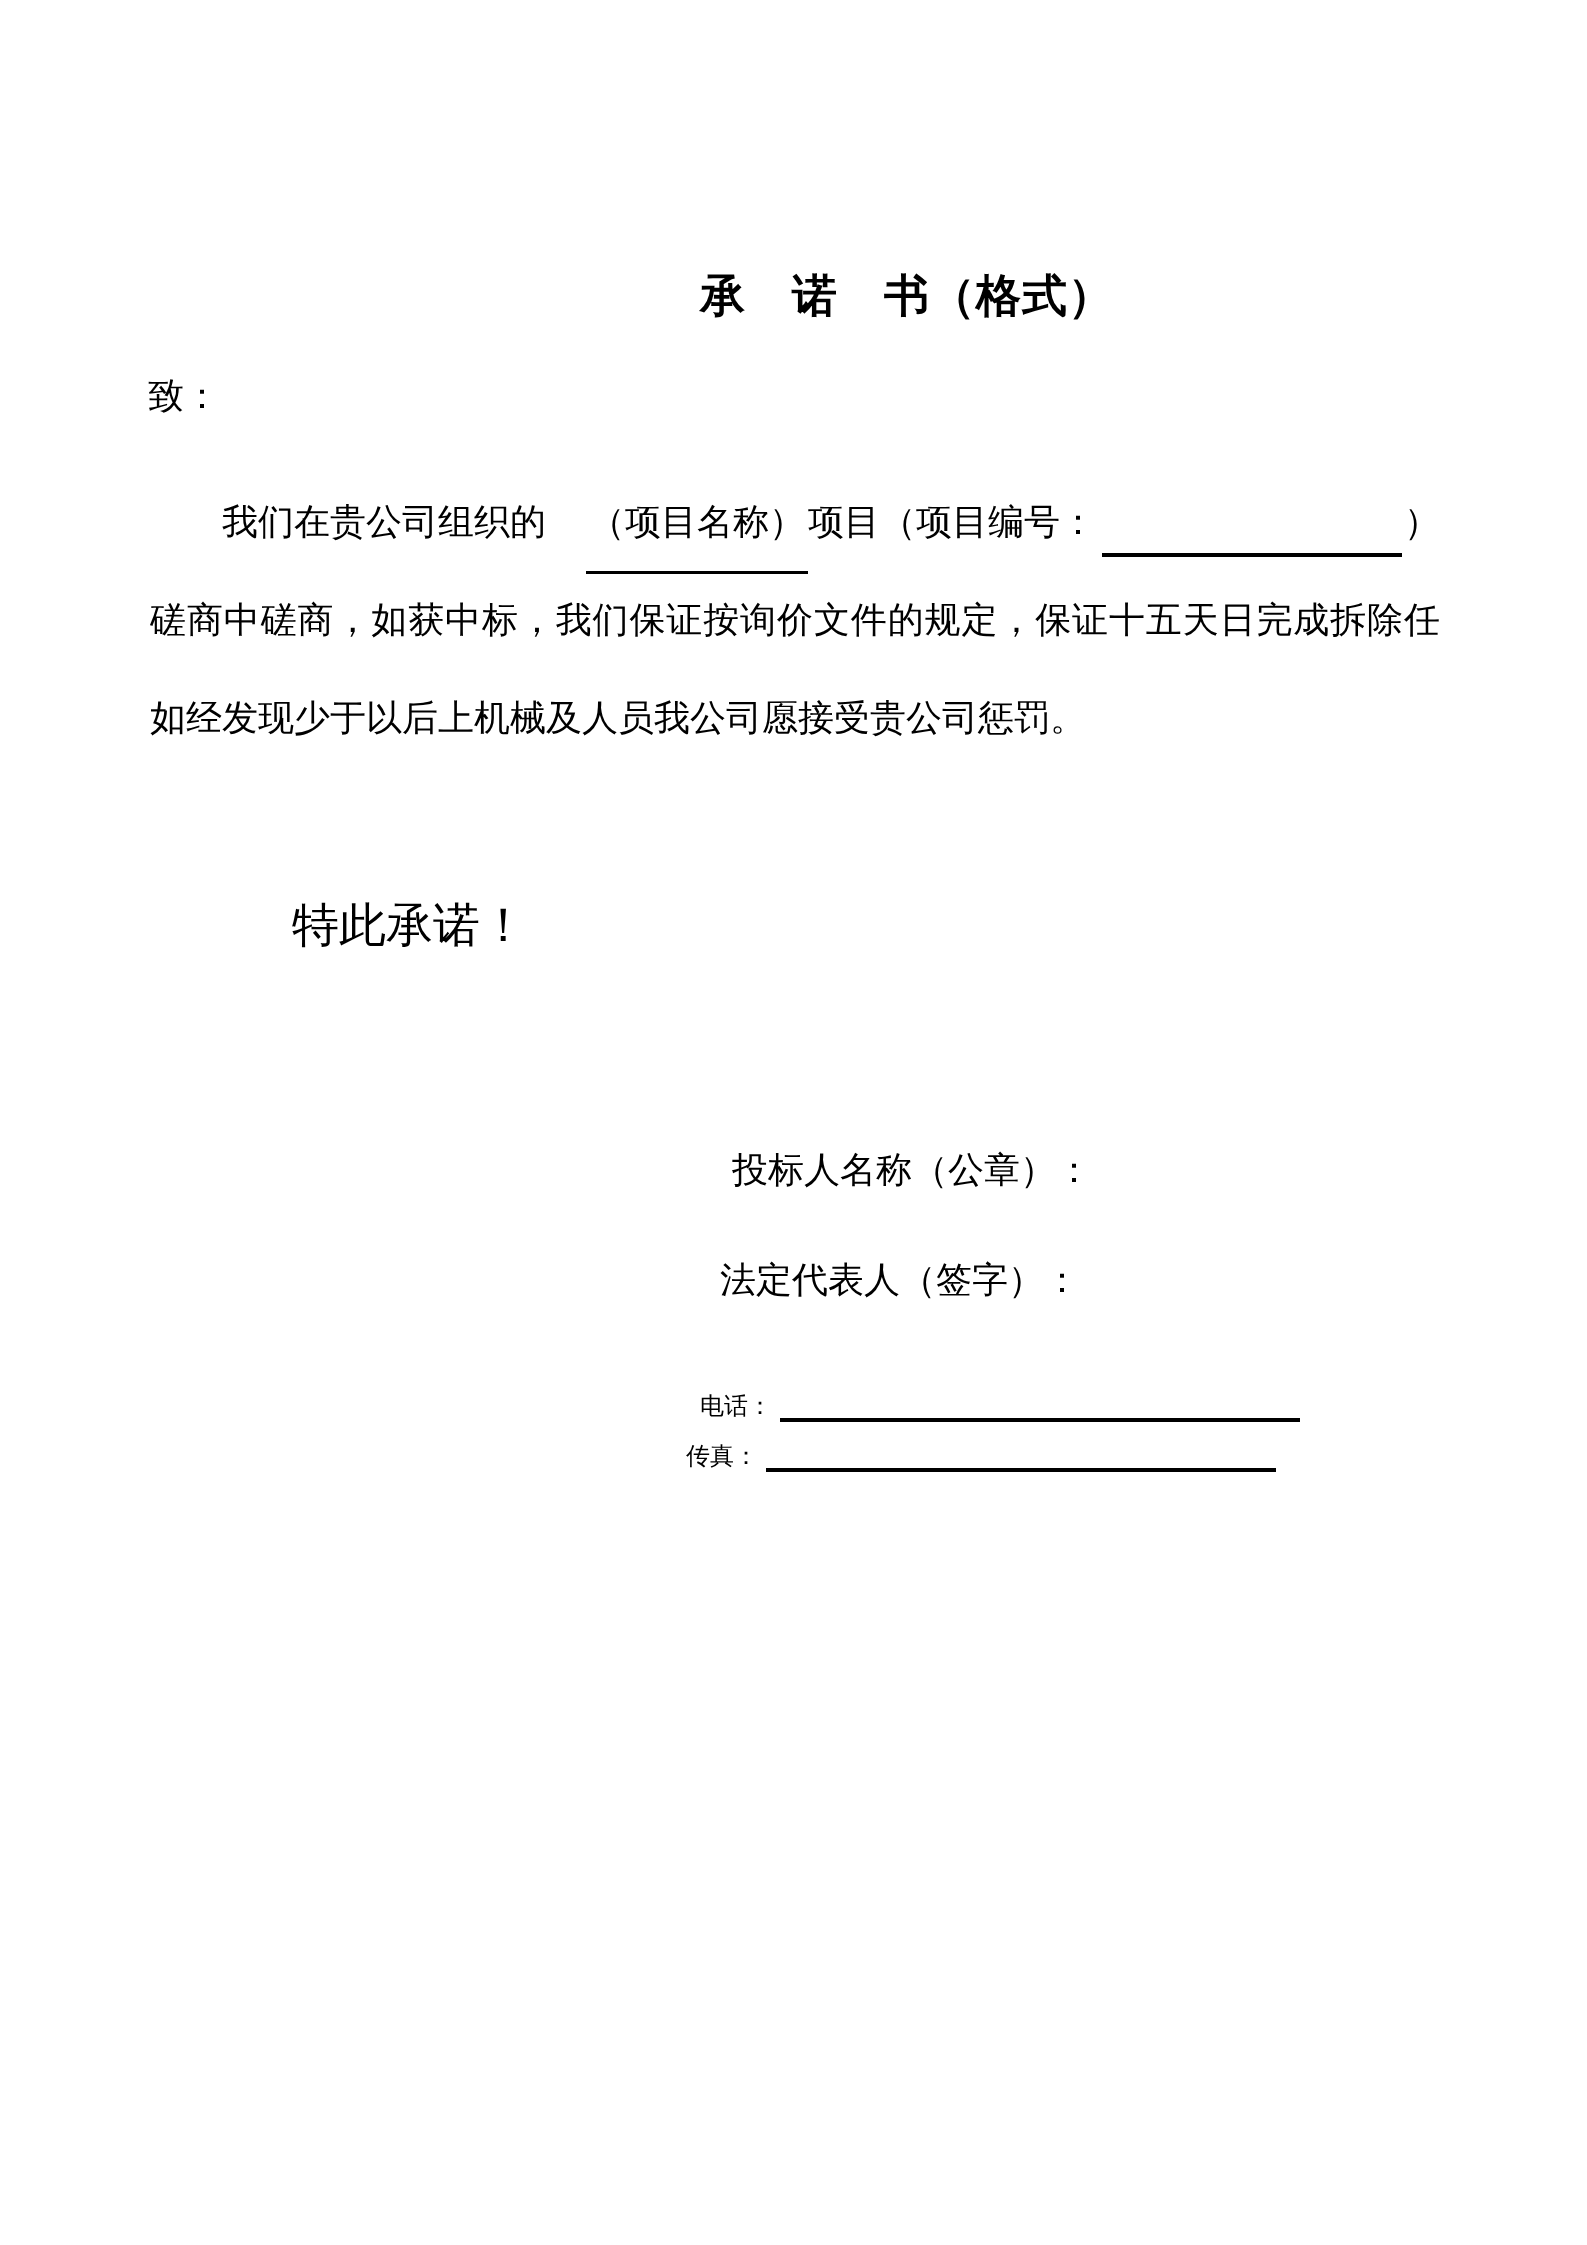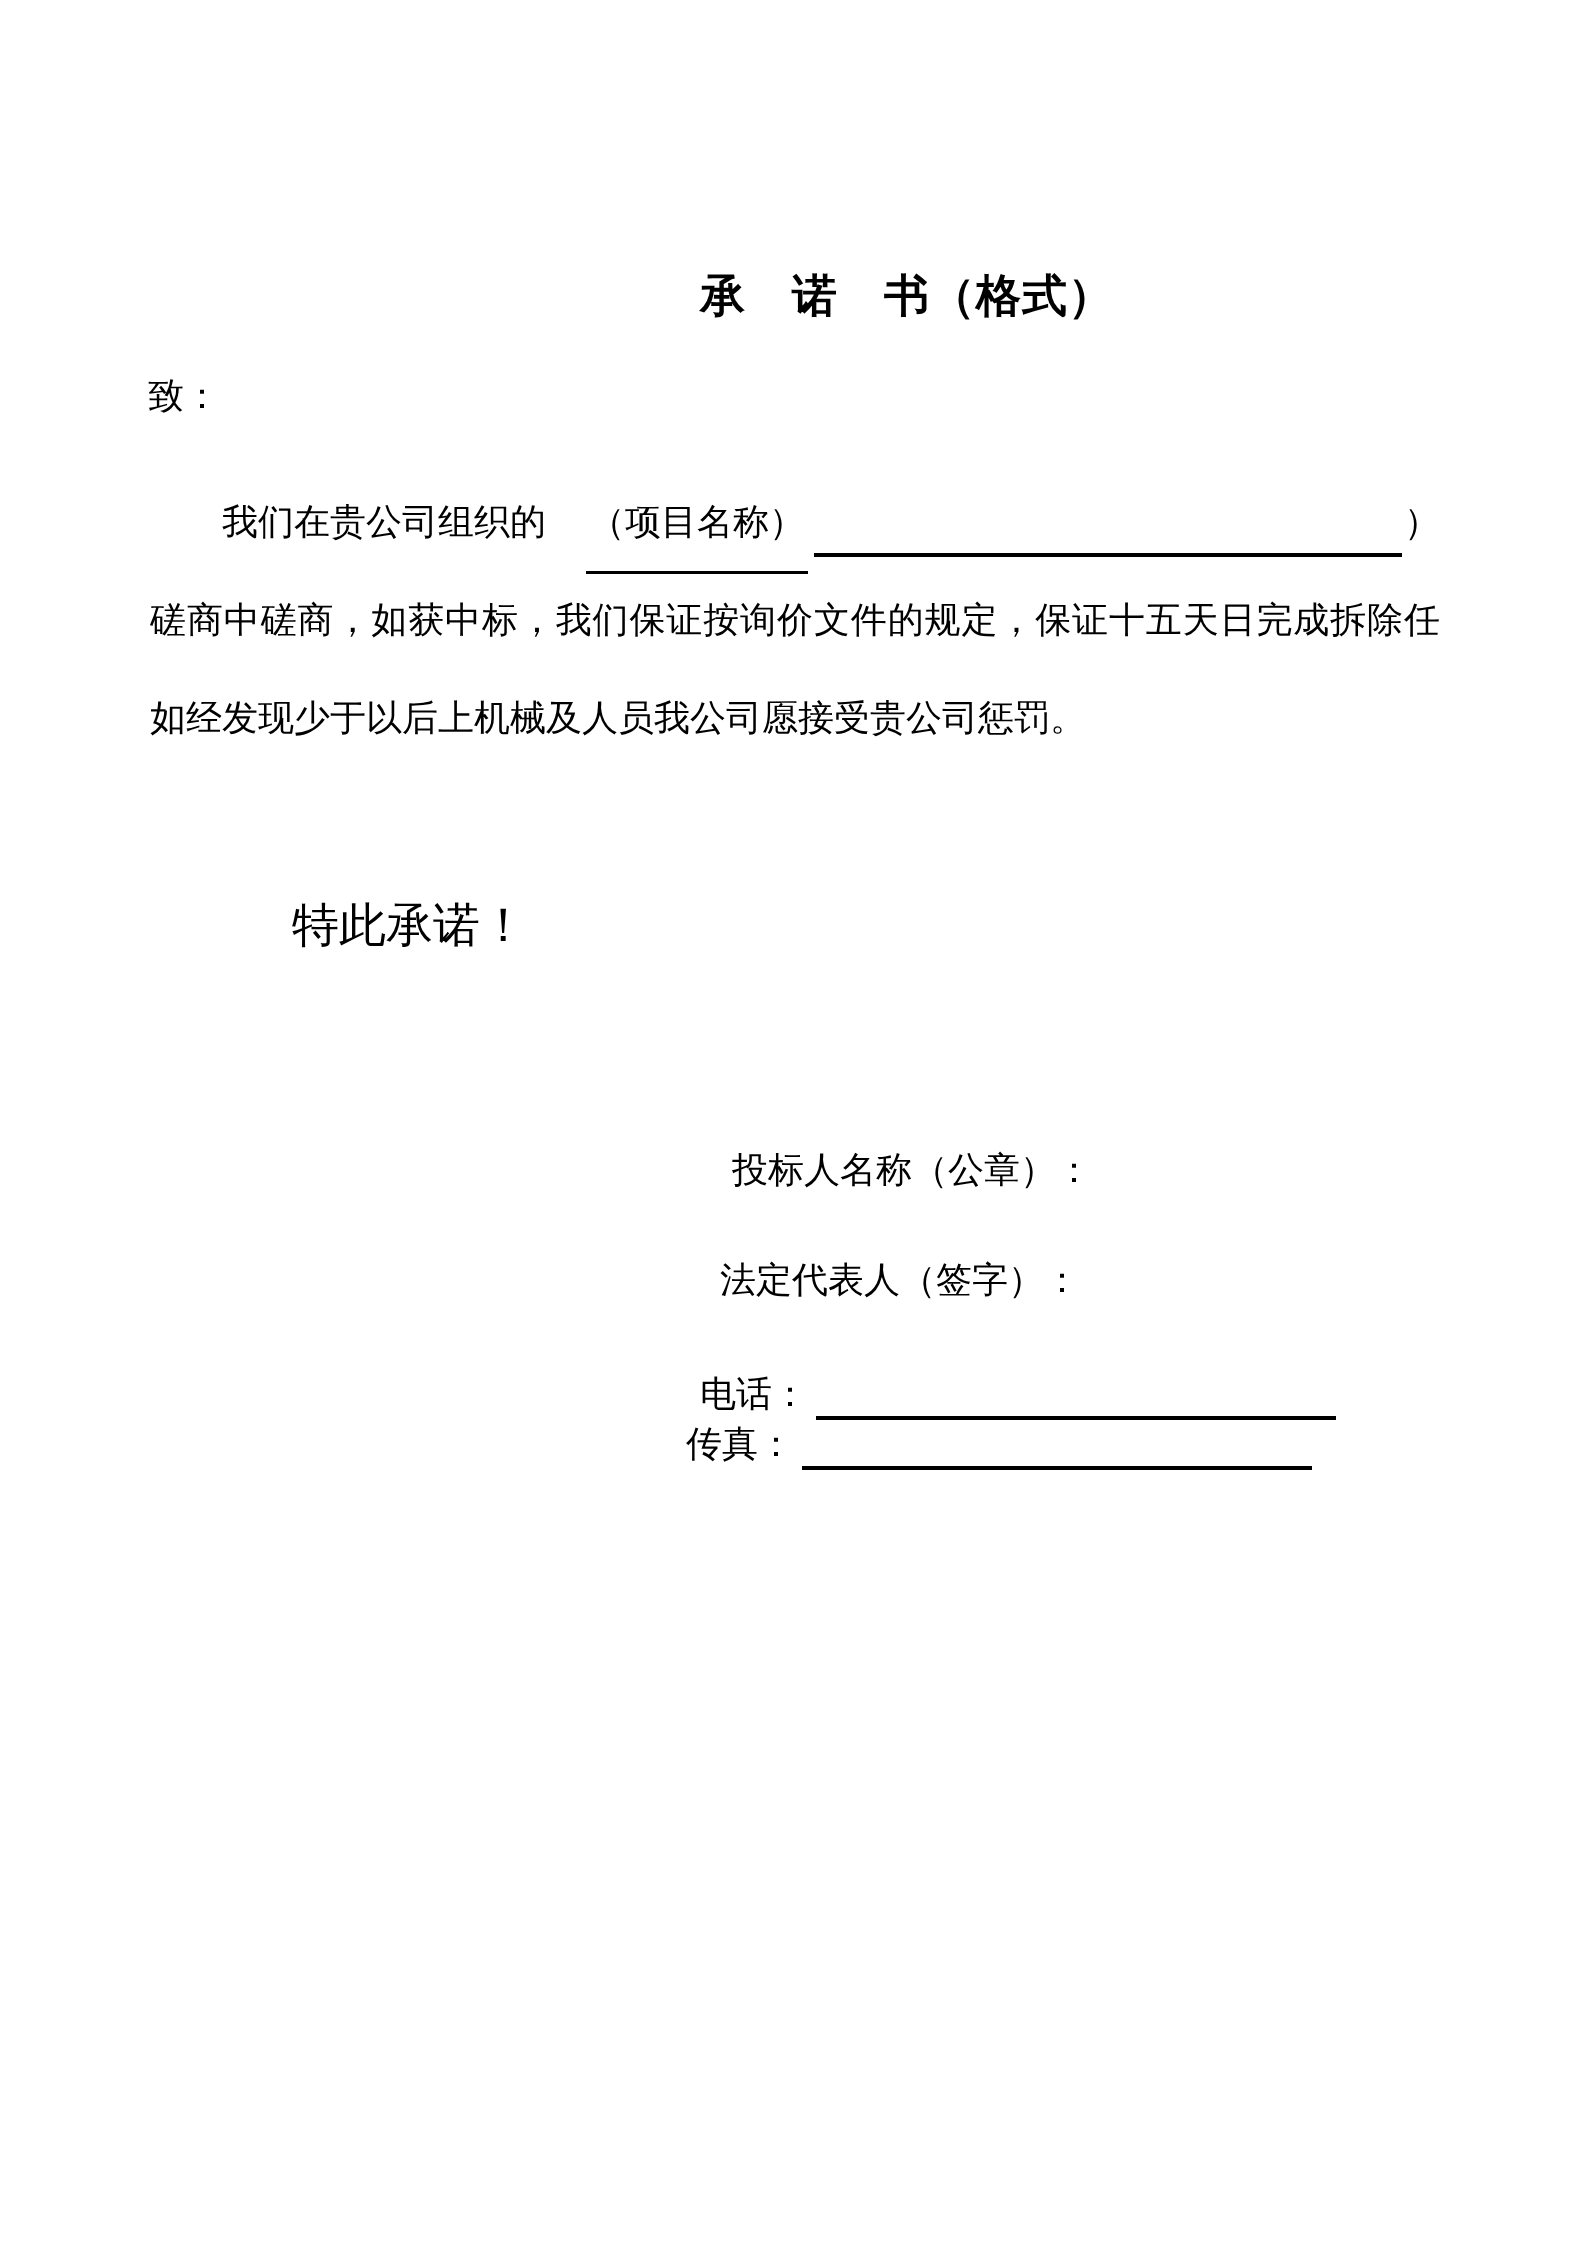--- a/index.html
+++ b/index.html
@@ -78,22 +78,22 @@
   .sig-label {
     position: absolute;
     font-size: 36px;
     white-space: nowrap;
   }
   .sig-bidder { left: 732px; top: 1138px; margin-top: 8px; }
   .sig-legal  { left: 720px; top: 1256px; }
   .fill-row {
     position: absolute;
     display: flex;
-    align-items: flex-start;
-    font-size: 36px;
+    align-items: flex-end;
+    font-size: 24px;
     white-space: nowrap;
   }
   .fill-phone { left: 700px; top: 1370px; height: 52px; }
   .fill-fax   { left: 686px; top: 1420px; height: 52px; }
   .fill-row .fill-blank {
     display: inline-block;
     border-bottom: 4px solid #000000;
     height: 46px;
     margin-left: 8px;
   }
@@ -116,20 +116,21 @@
 
   <div class="doc-title">承　诺　书（格式）</div>
 
   <div class="salutation">致：</div>
 
   <div class="body-par">
     <div class="par-line flexline">
       <span class="indent"></span>
       <span>我们在贵公司组织的</span>
       <span class="u-text">（项目名称）</span>
+      <span>项目（项目编号：</span>
       <span class="blank-line"></span>
       <span>）</span>
     </div>
     <div class="par-line justified">磋商中磋商，如获中标，我们保证按询价文件的规定，保证十五天日完成拆除任</div>
     <div class="par-line">如经发现少于以后上机械及人员我公司愿接受贵公司惩罚。</div>
   </div>
 
   <div class="commitment">特此承诺！</div>
 
   <div class="sig-label sig-bidder">投标人名称（公章）：</div>

